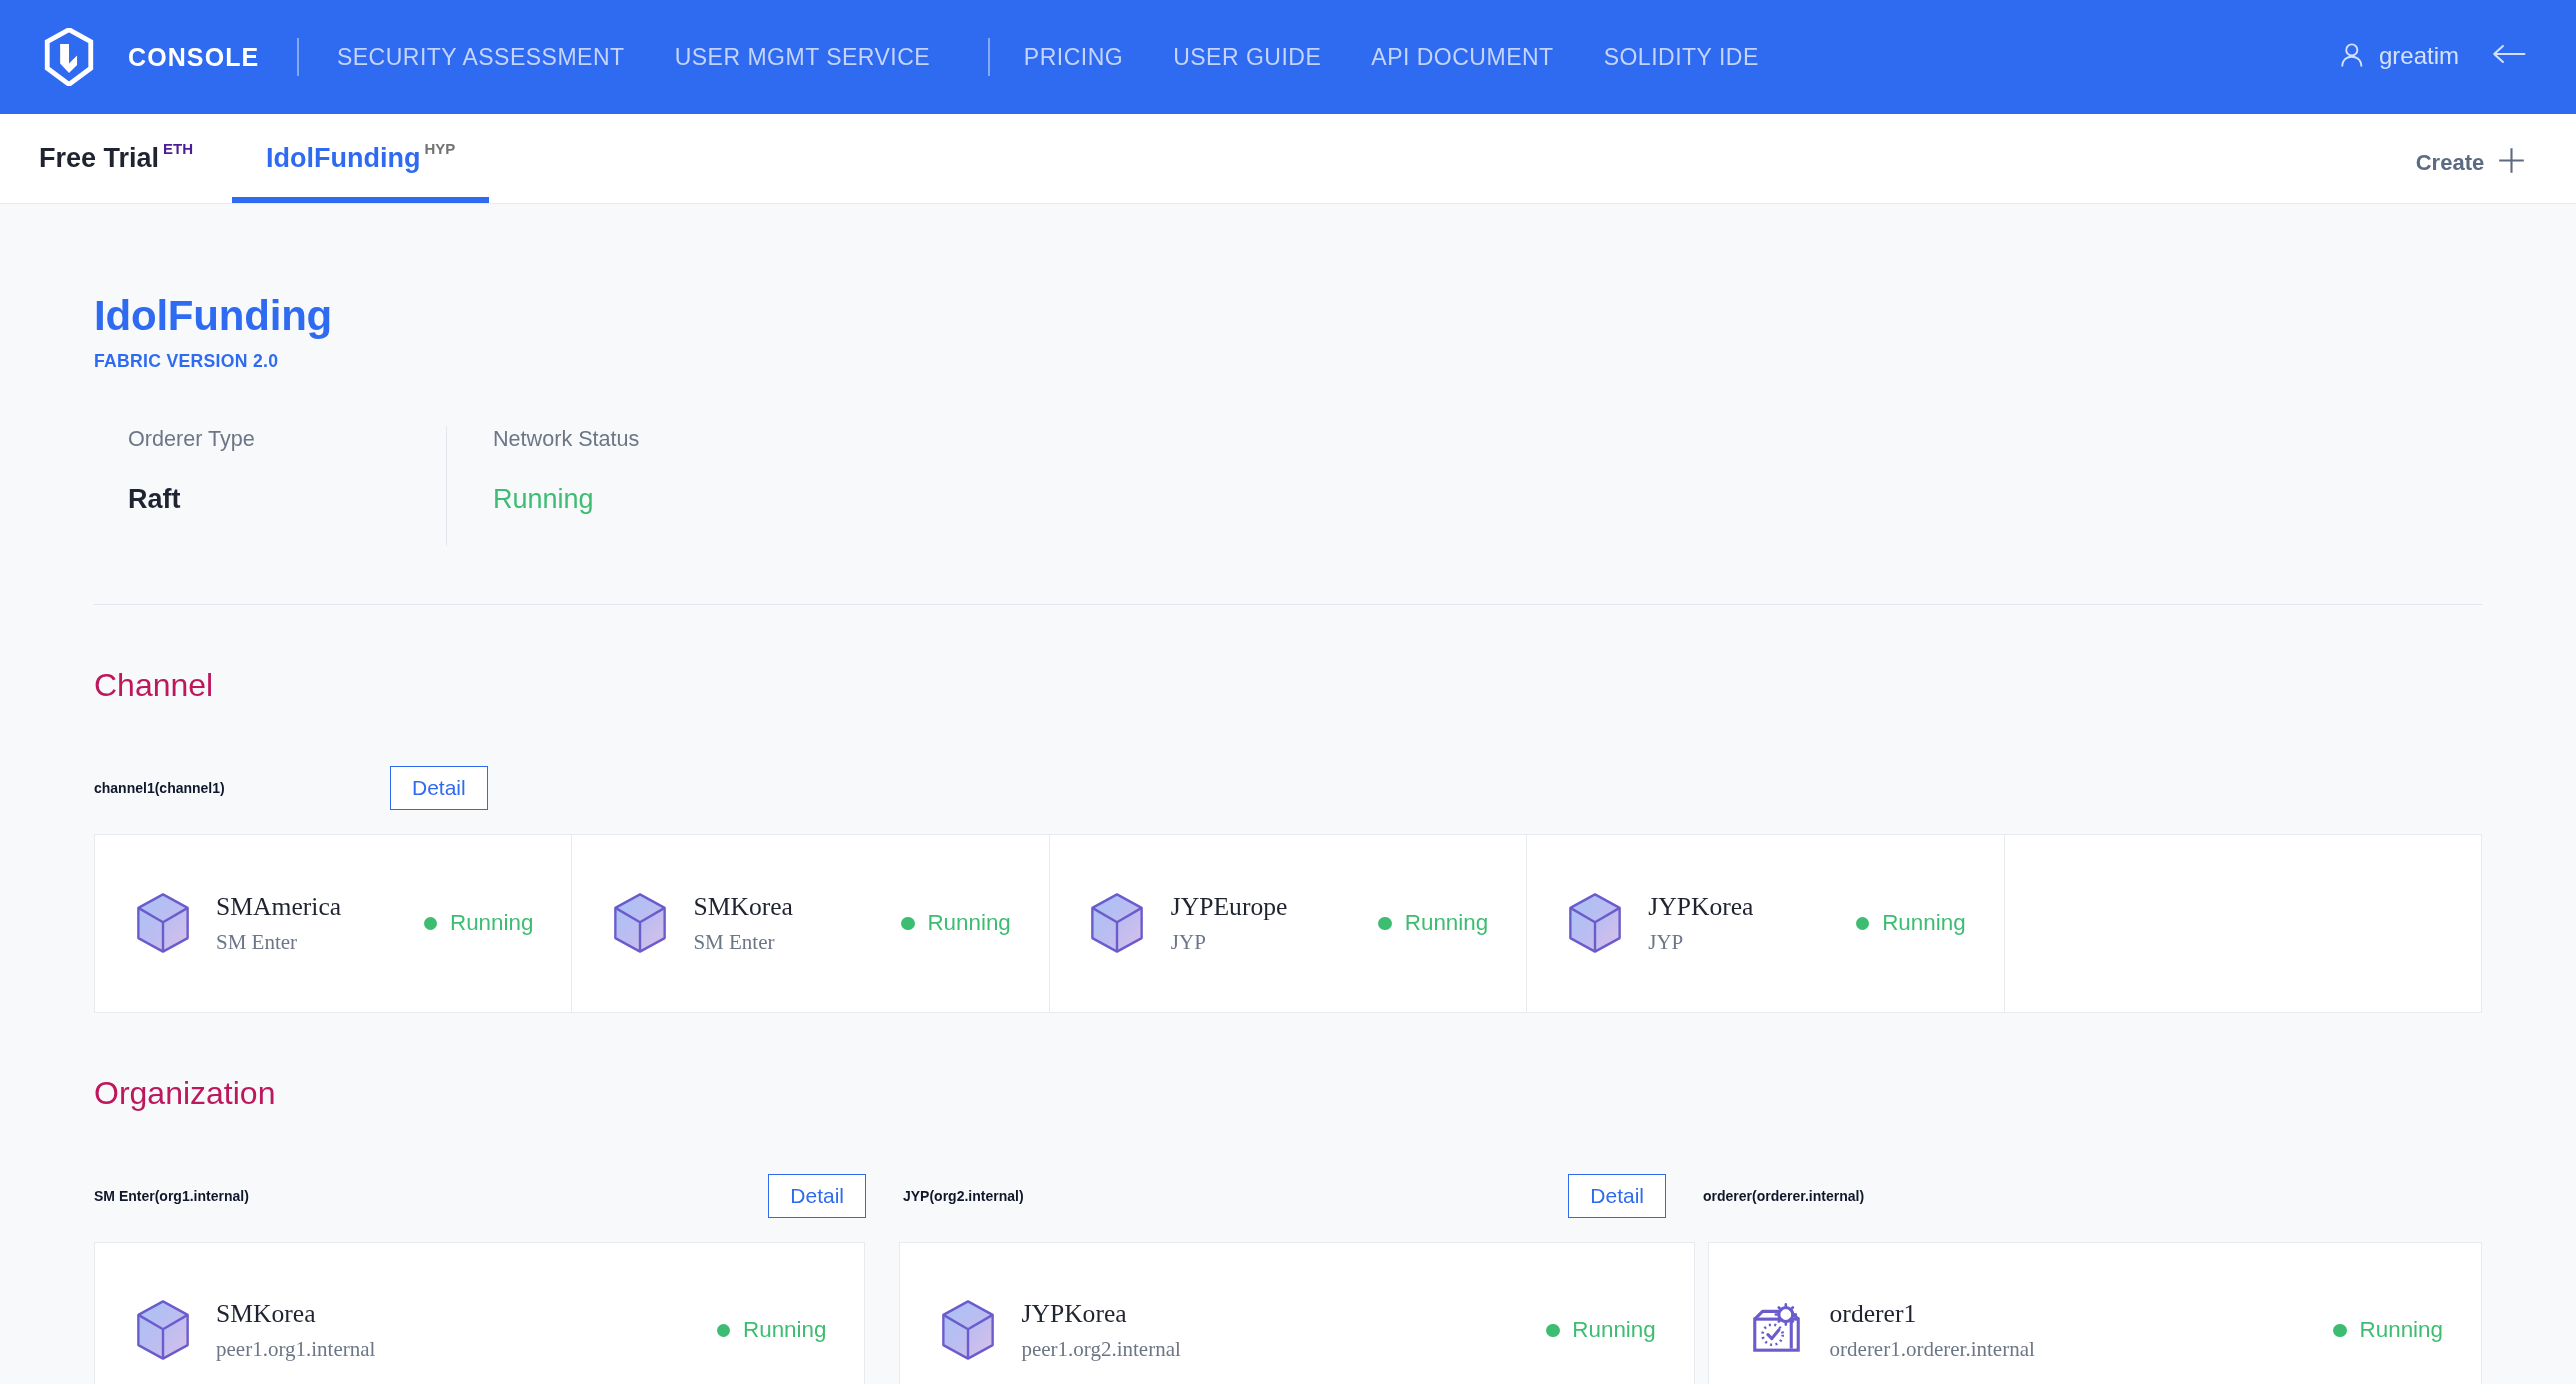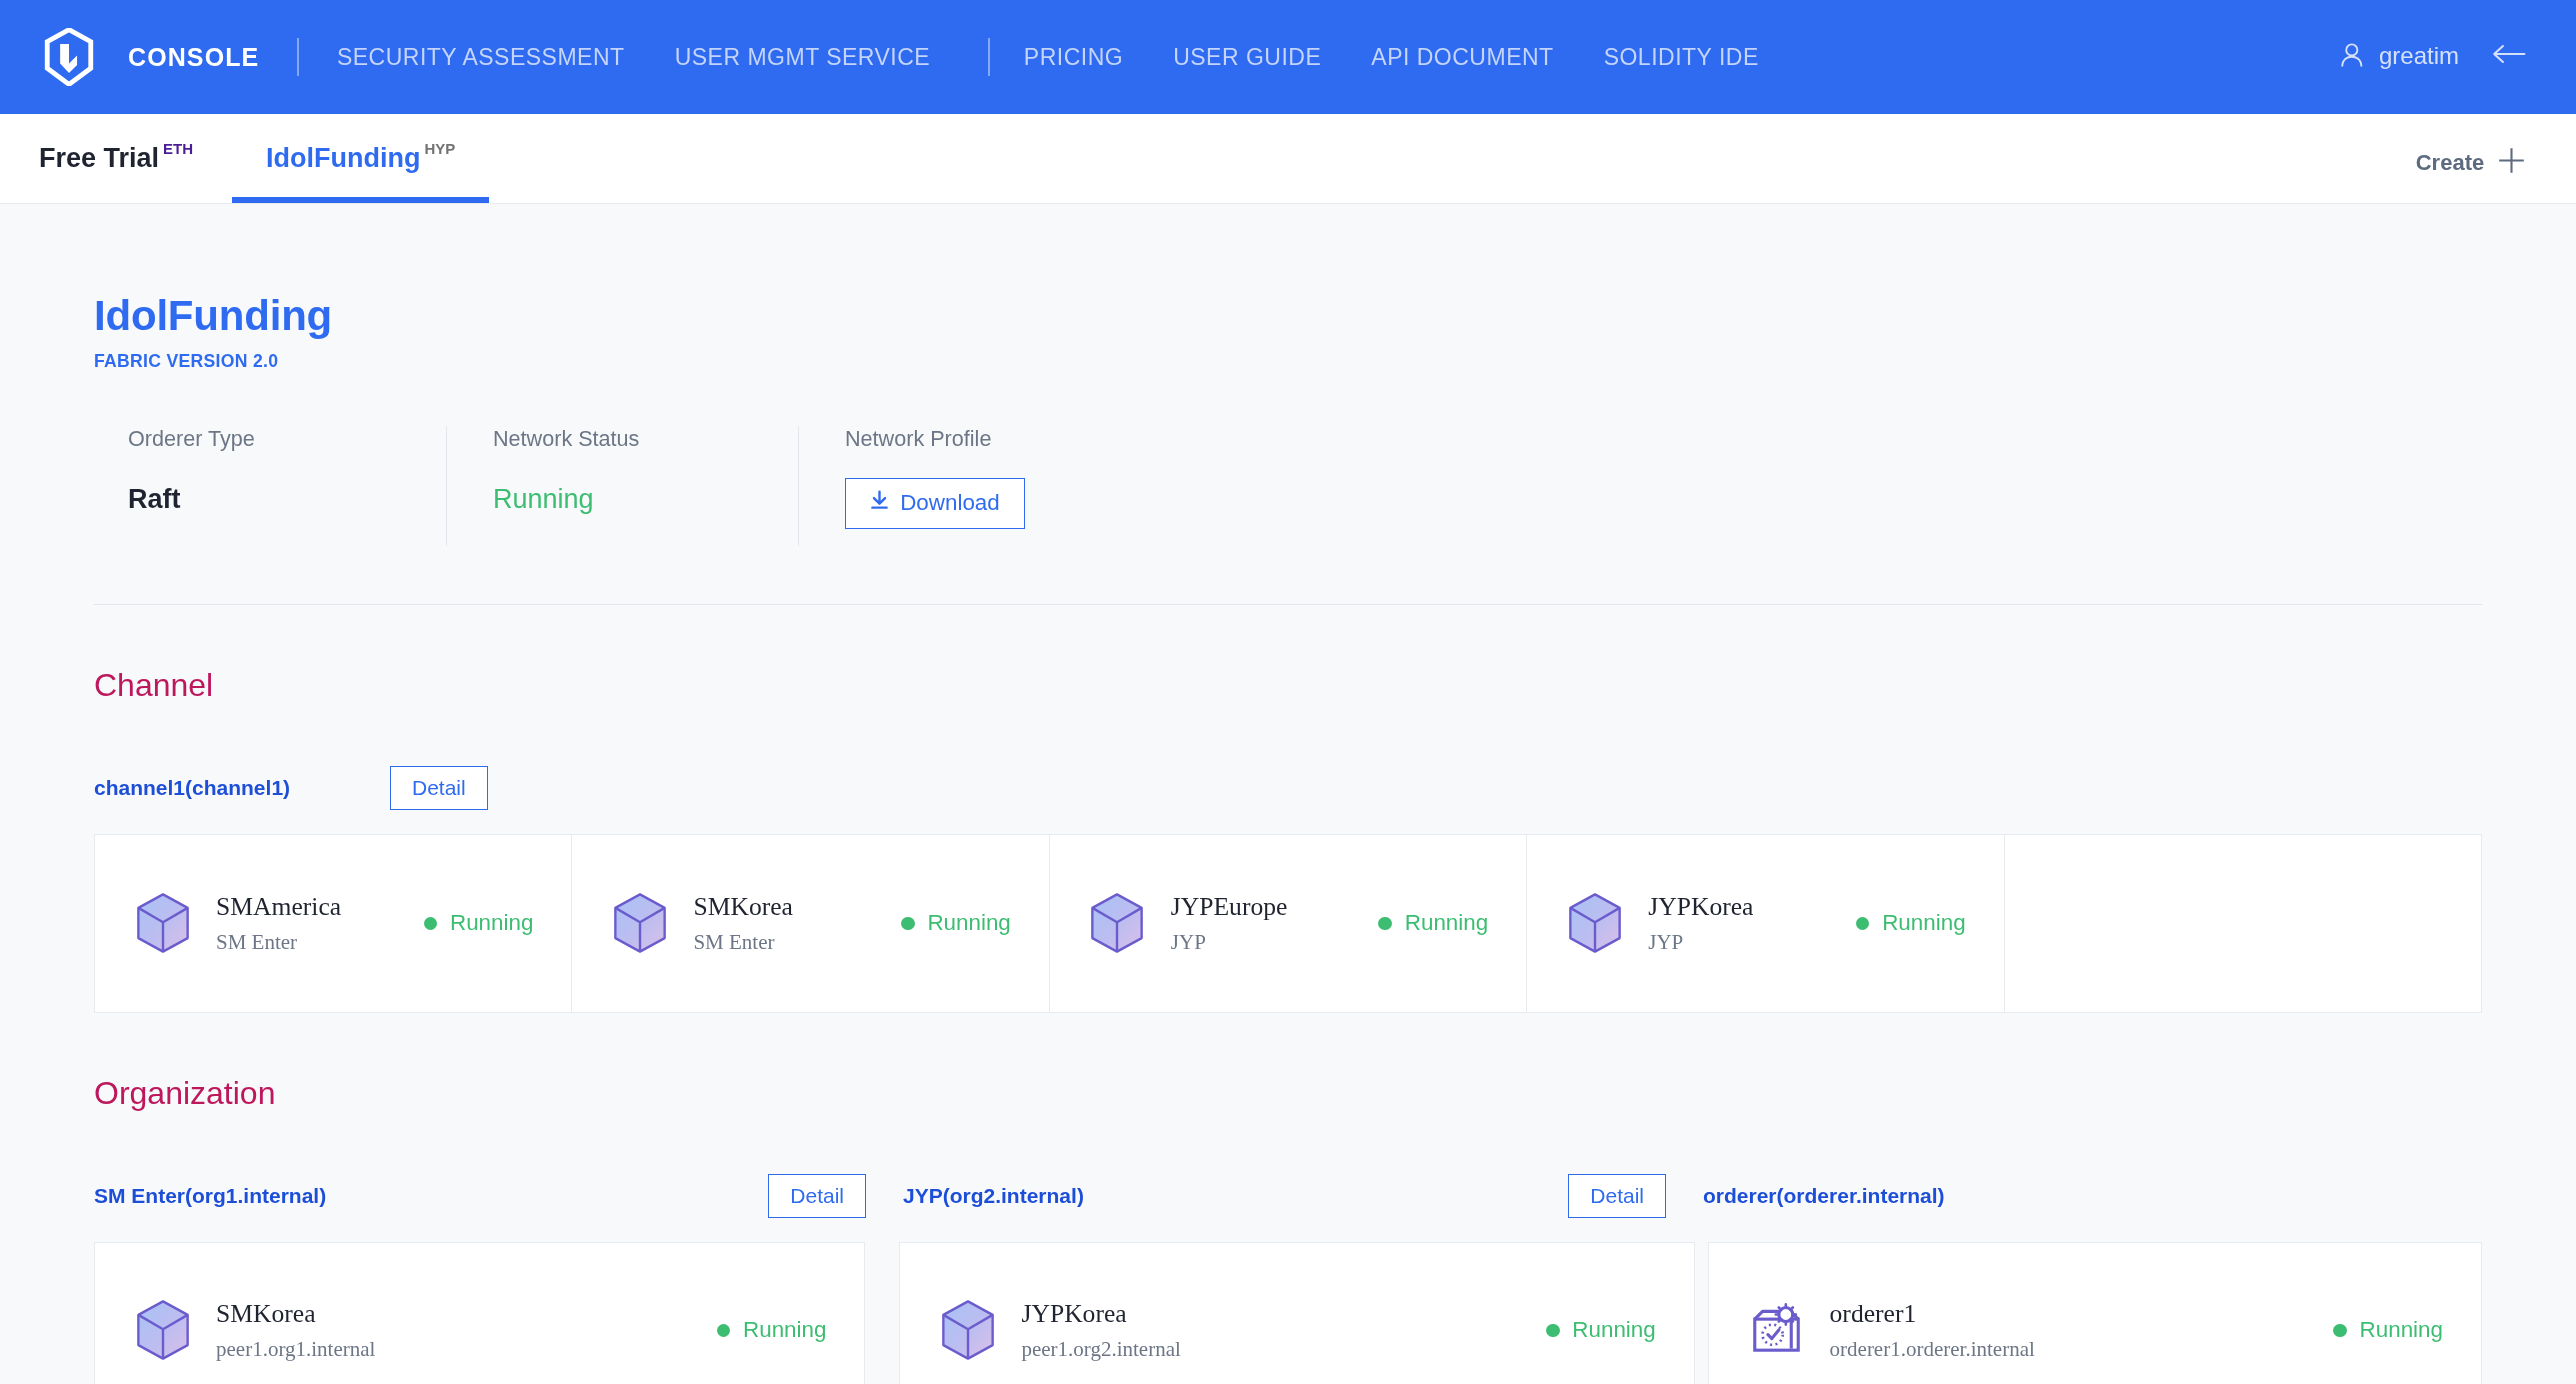--- a/index.html
+++ b/index.html
@@ -161,23 +161,23 @@
     margin-top: 62px;
   }
 
   .group-head {
     display: flex;
     align-items: center;
     margin-top: 59px;
     height: 50px;
   }
   .group-name {
-    font-size: 21px;
+    font-size: 14px;
     font-weight: 700;
-    color: #1d4ed8;
+    color: #0f172a;
     white-space: nowrap;
   }
   .detail-btn {
     border: 0.8px solid #2f6bf0;
     background: #ffffff;
     color: #2f6bf0;
     font-size: 21px;
     padding: 8.8px 21px;
     cursor: pointer;
     font-family: inherit;
@@ -291,32 +291,20 @@
 
   <div class="meta-row">
     <div class="meta-cell c1">
       <div class="meta-label">Orderer Type</div>
       <div class="meta-value">Raft</div>
     </div>
     <div class="meta-cell c2">
       <div class="meta-label">Network Status</div>
       <div class="meta-value running">Running</div>
     </div>
-    <div class="meta-cell">
-      <div class="meta-label">Network Profile</div>
-      <button class="dl-btn">
-        <span>
-          <svg width="19" height="21" viewBox="0 0 24 26" aria-hidden="true">
-            <path d="M12 2 L12 15 M5 10 L12 17 L19 10" fill="none" stroke="#2f6bf0" stroke-width="3" stroke-linecap="round" stroke-linejoin="round"></path>
-            <path d="M3 22 L21 22" stroke="#2f6bf0" stroke-width="3" stroke-linecap="round"></path>
-          </svg>
-        </span>
-        <span>Download</span>
-      </button>
-    </div>
   </div>
 
   <div class="hr"></div>
 
   <div class="section-title">Channel</div>
 
   <div class="group-head">
     <div class="group-name" style="min-width:296px;">channel1(channel1)</div>
     <button class="detail-btn">Detail</button>
   </div>

